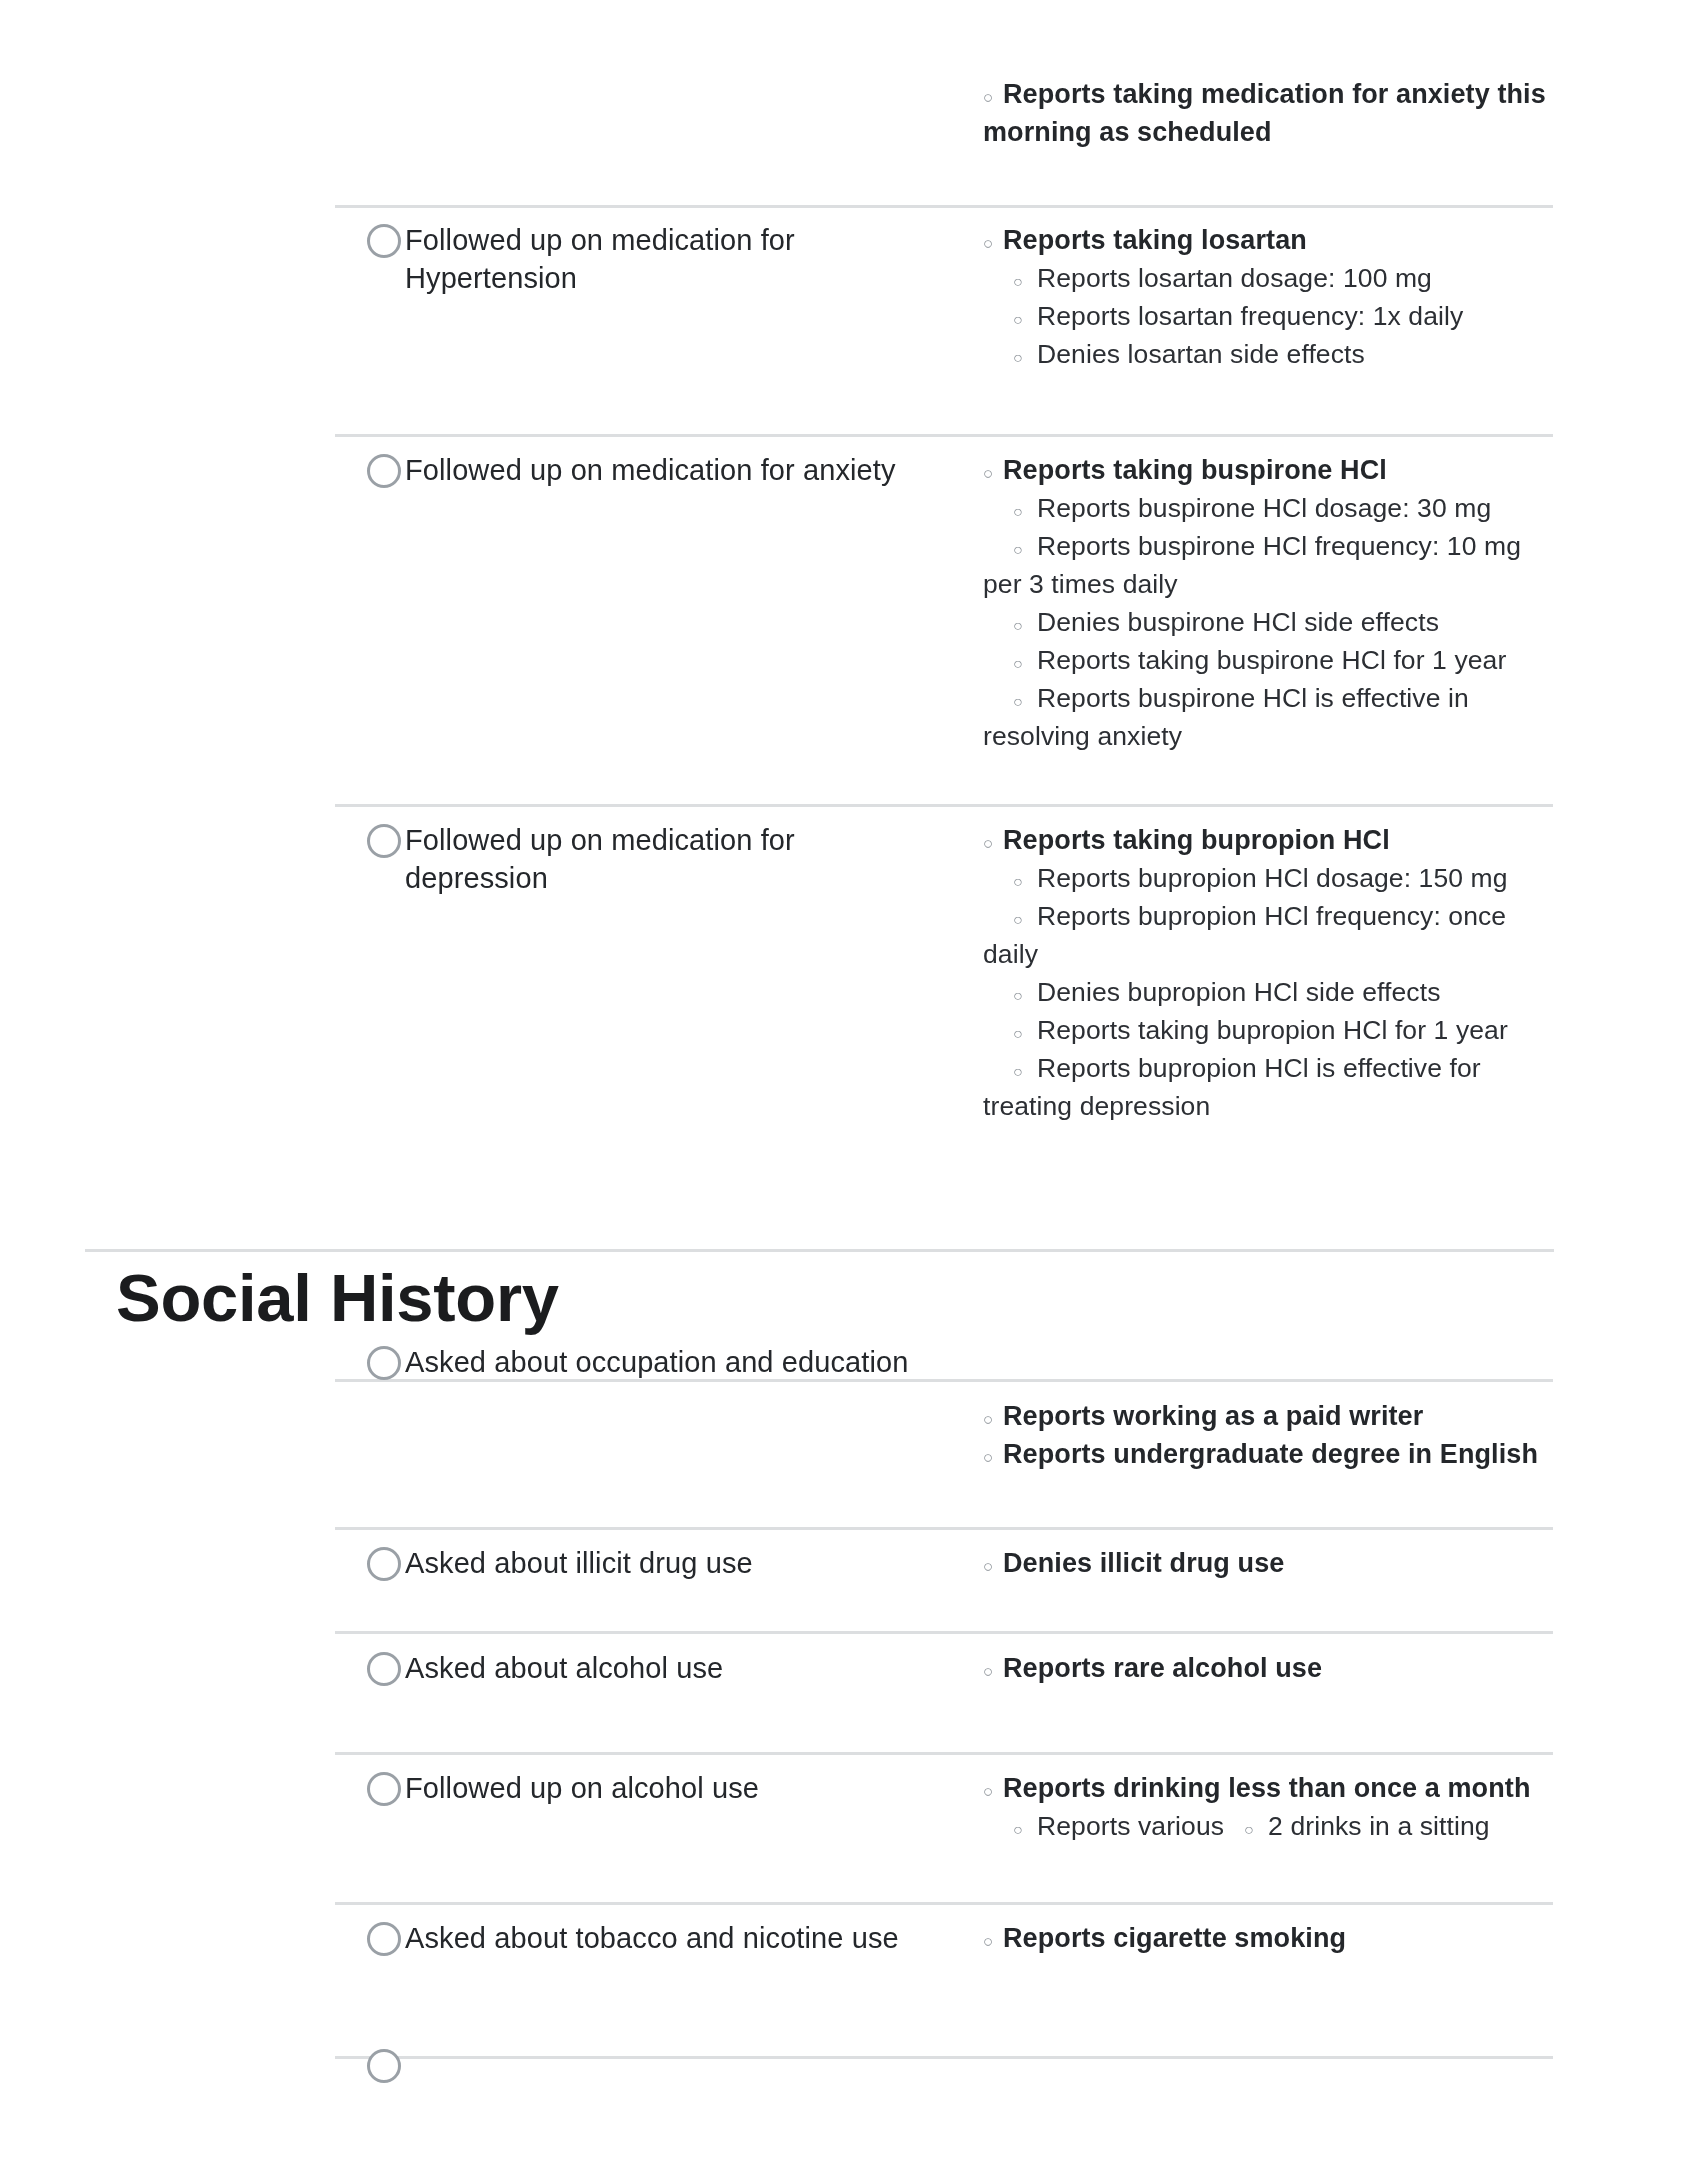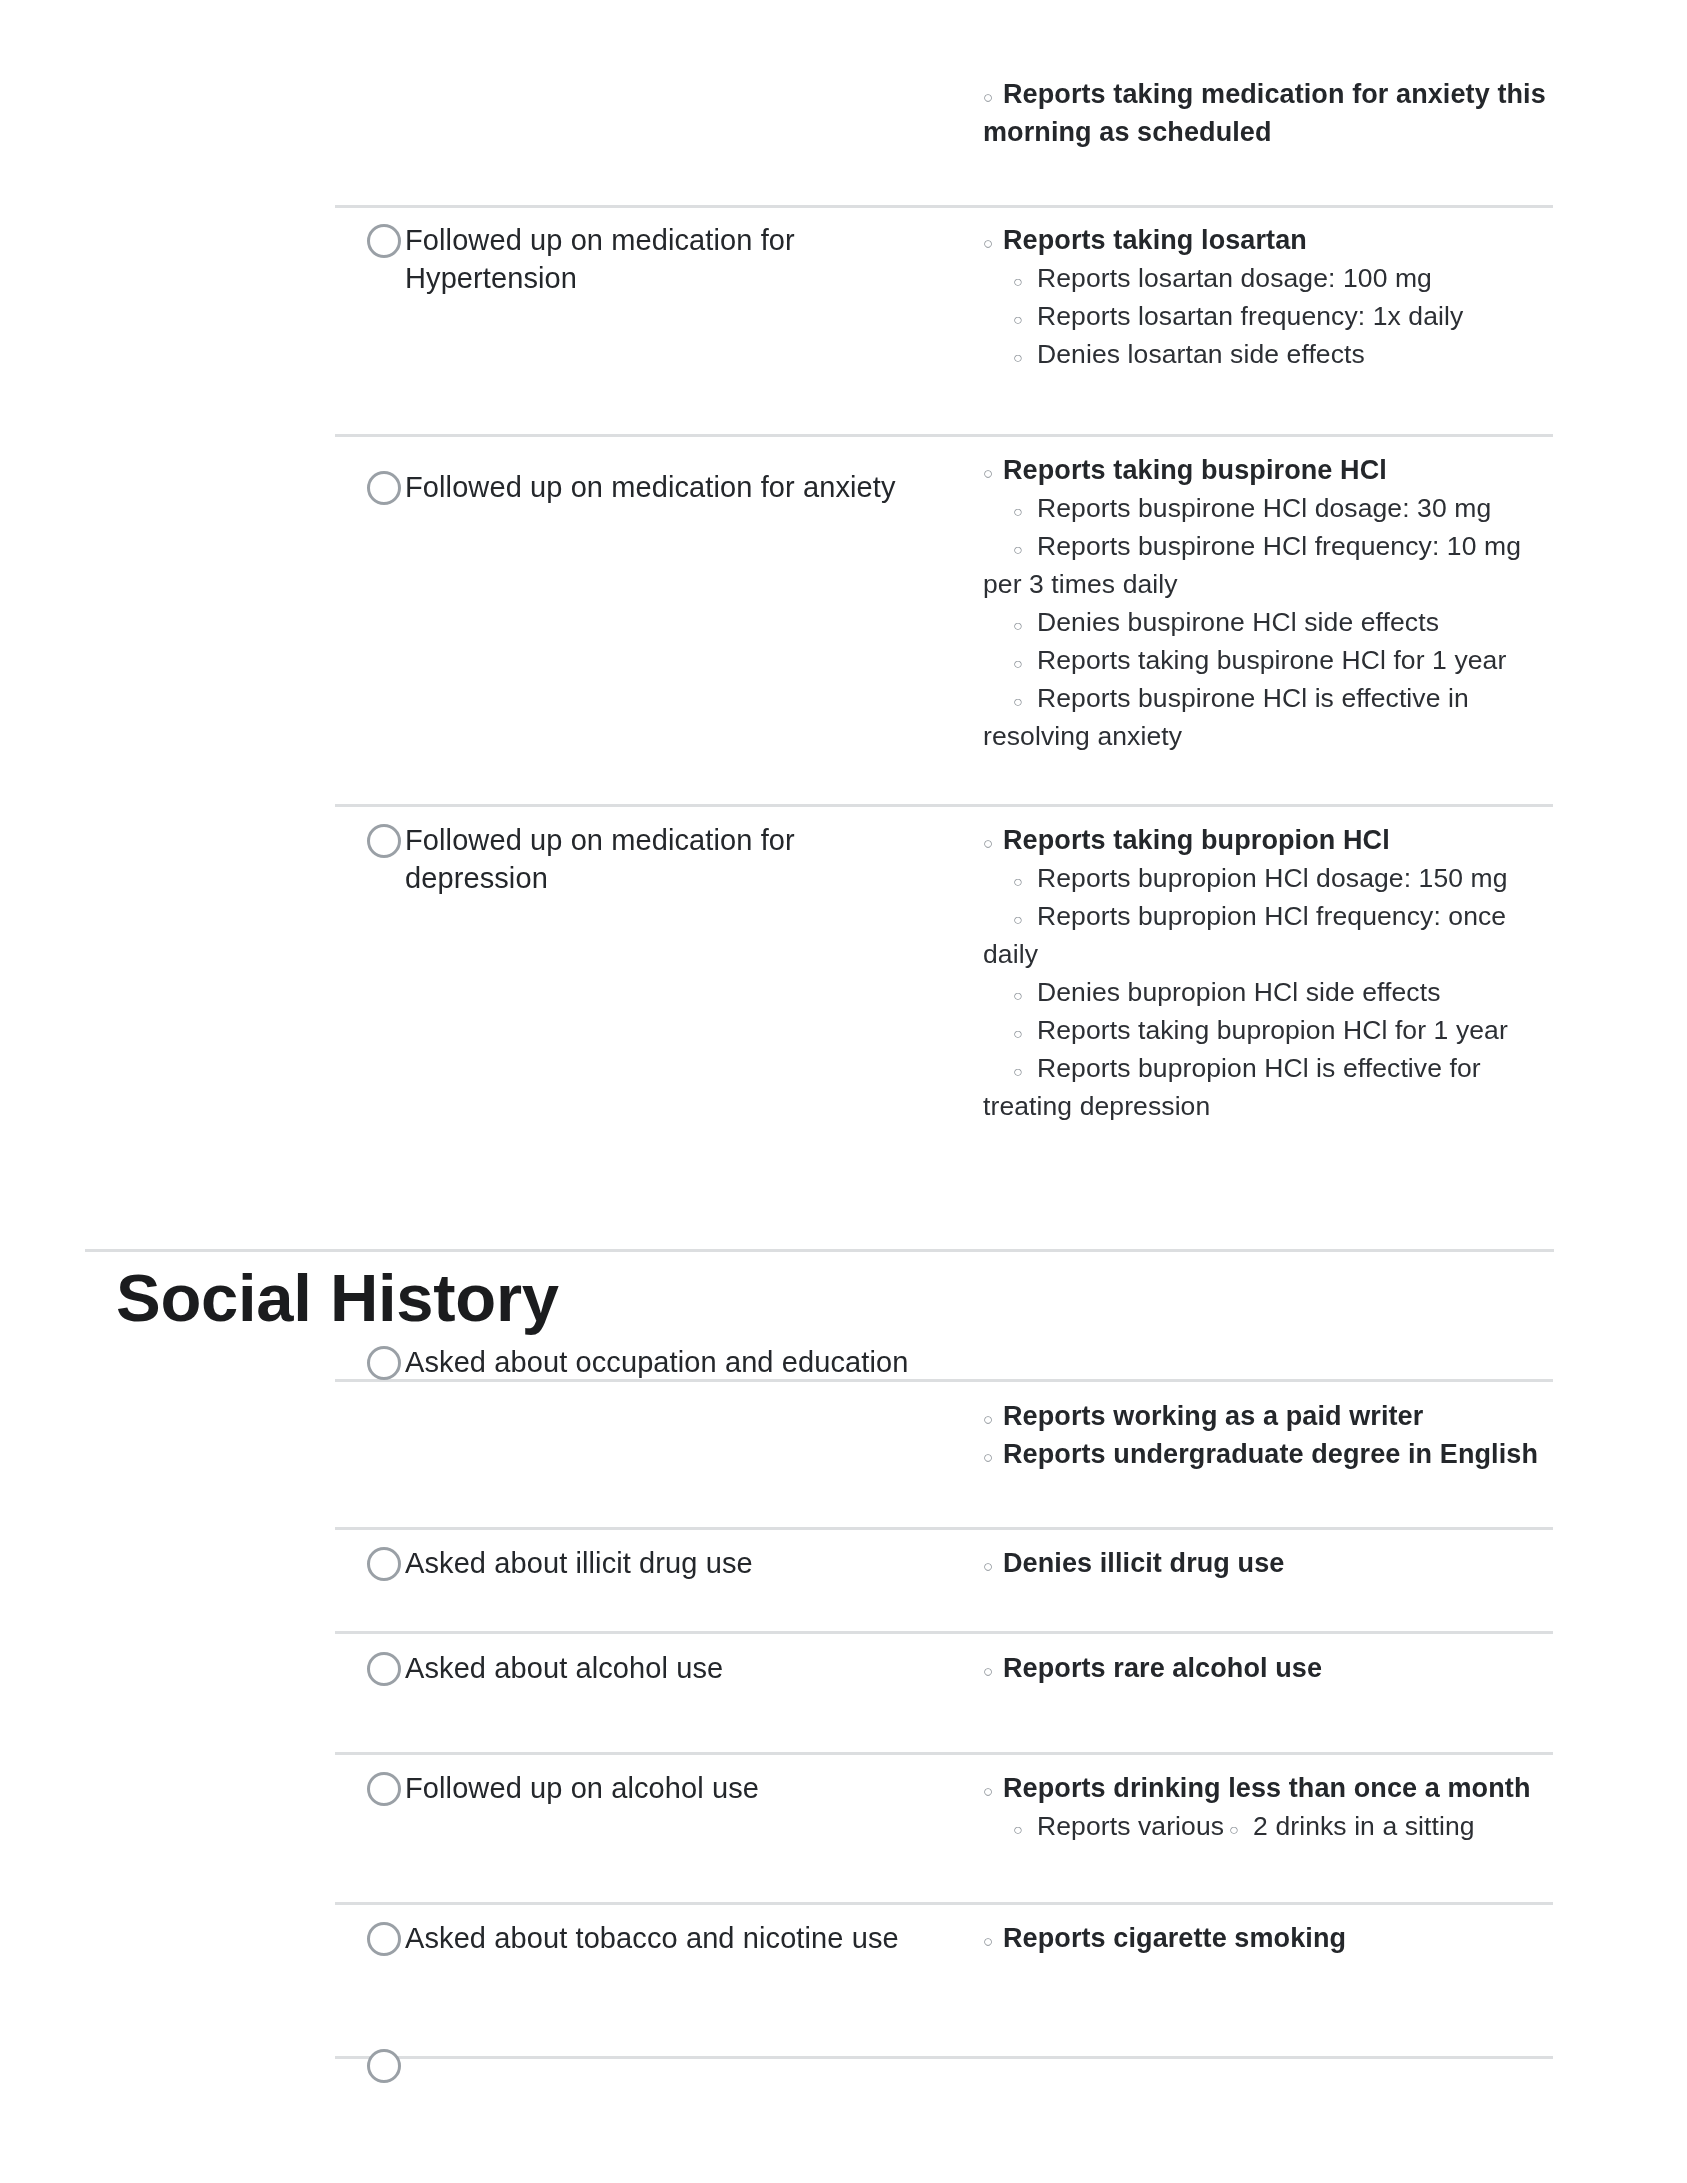--- a/index.html
+++ b/index.html
@@ -24,21 +24,21 @@
          letter-spacing:0.1px;position:relative;}
   .ritem.l0{font-weight:700;}
   .ritem.l1{font-weight:400;font-size:26.5px;color:#2c2f34;}
   .bul{color:#8d9399;font-weight:400;display:inline-block;
        vertical-align:baseline;line-height:1;height:0;overflow:visible;}
   .ritem.l0 .bul{font-size:17px;width:20px;}
   .ritem.l1 .bul{font-size:16px;width:24px;margin-left:30px;}
 
   .inline-pair{display:flex;white-space:nowrap;}
   .inline-pair > .ritem{flex:0 0 auto;}
-  .inline-pair > .ritem:nth-child(2){margin-left:5px;}
+  .inline-pair > .ritem:nth-child(2){margin-left:20px;}
   .inline-pair > .ritem:nth-child(2) .bul{margin-left:0;}
 
   .sectitle{position:absolute;left:116px;font-size:67px;line-height:64px;
             font-weight:700;color:#1b1c1e;letter-spacing:-0.3px;}
 </style>
 </head>
 <body>
 
 <div class="page">
     <div class="lcol" style="top: 75px;">
@@ -52,21 +52,21 @@
       <span class="radio"></span>
       <div class="ltext">Followed up on medication for Hypertension</div>
     </div>
     <div class="rcol" style="top: 221px;">
       <div class="ritem l0"><span class="bul">○</span><span>Reports taking losartan</span></div>
       <div class="ritem l1"><span class="bul">○</span><span>Reports losartan dosage: 100 mg</span></div>
       <div class="ritem l1"><span class="bul">○</span><span>Reports losartan frequency: 1x daily</span></div>
       <div class="ritem l1"><span class="bul">○</span><span>Denies losartan side effects</span></div>
     </div>
     <div class="rule row" style="top: 434px;"></div>
-    <div class="lcol" style="top: 468px;">
+    <div class="lcol" style="top: 451px;">
       <span class="radio"></span>
       <div class="ltext">Followed up on medication for anxiety</div>
     </div>
     <div class="rcol" style="top: 451px;">
       <div class="ritem l0"><span class="bul">○</span><span>Reports taking buspirone HCl</span></div>
       <div class="ritem l1"><span class="bul">○</span><span>Reports buspirone HCl dosage: 30 mg</span></div>
       <div class="ritem l1"><span class="bul">○</span><span>Reports buspirone HCl frequency: 10 mg per 3 times daily</span></div>
       <div class="ritem l1"><span class="bul">○</span><span>Denies buspirone HCl side effects</span></div>
       <div class="ritem l1"><span class="bul">○</span><span>Reports taking buspirone HCl for 1 year</span></div>
       <div class="ritem l1"><span class="bul">○</span><span>Reports buspirone HCl is effective in resolving anxiety</span></div>

